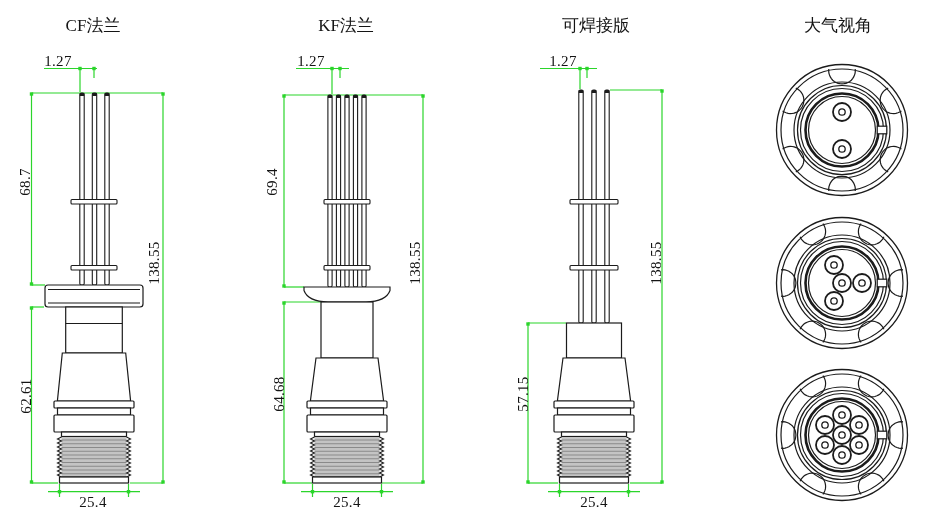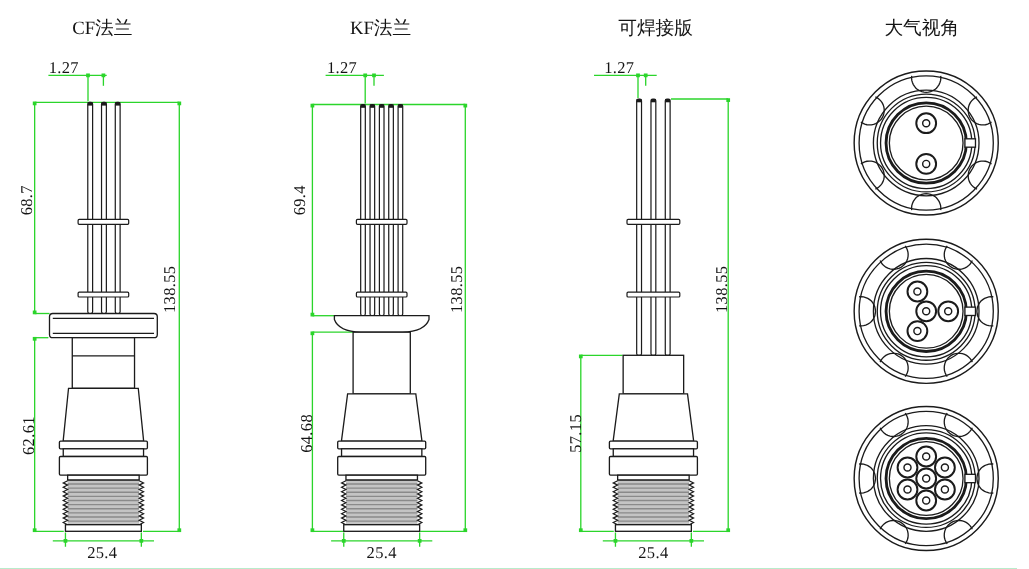--- a/index.html
+++ b/index.html
@@ -1,16 +1,16 @@
 <!DOCTYPE html>
 <html><head>
 <meta charset="utf-8">
 <style>
   html,body{margin:0;padding:0;background:#ffffff;}
-  .stage{width:935px;height:517px;position:relative;background:#22c55e;overflow:hidden;}
+  .stage{width:935px;height:517px;position:relative;background:#a16207;overflow:hidden;}
   svg{display:block;}
   .title{font:17px "Liberation Serif","DejaVu Serif",serif;fill:#141414;}
   .dim{font:15px "Liberation Serif","DejaVu Serif",serif;fill:#141414;letter-spacing:0.3px;}
 </style>
 </head>
 <body>
 
 <div class="stage">
 <svg id="cad" width="935" height="517" viewBox="0 0 935 517">
 

